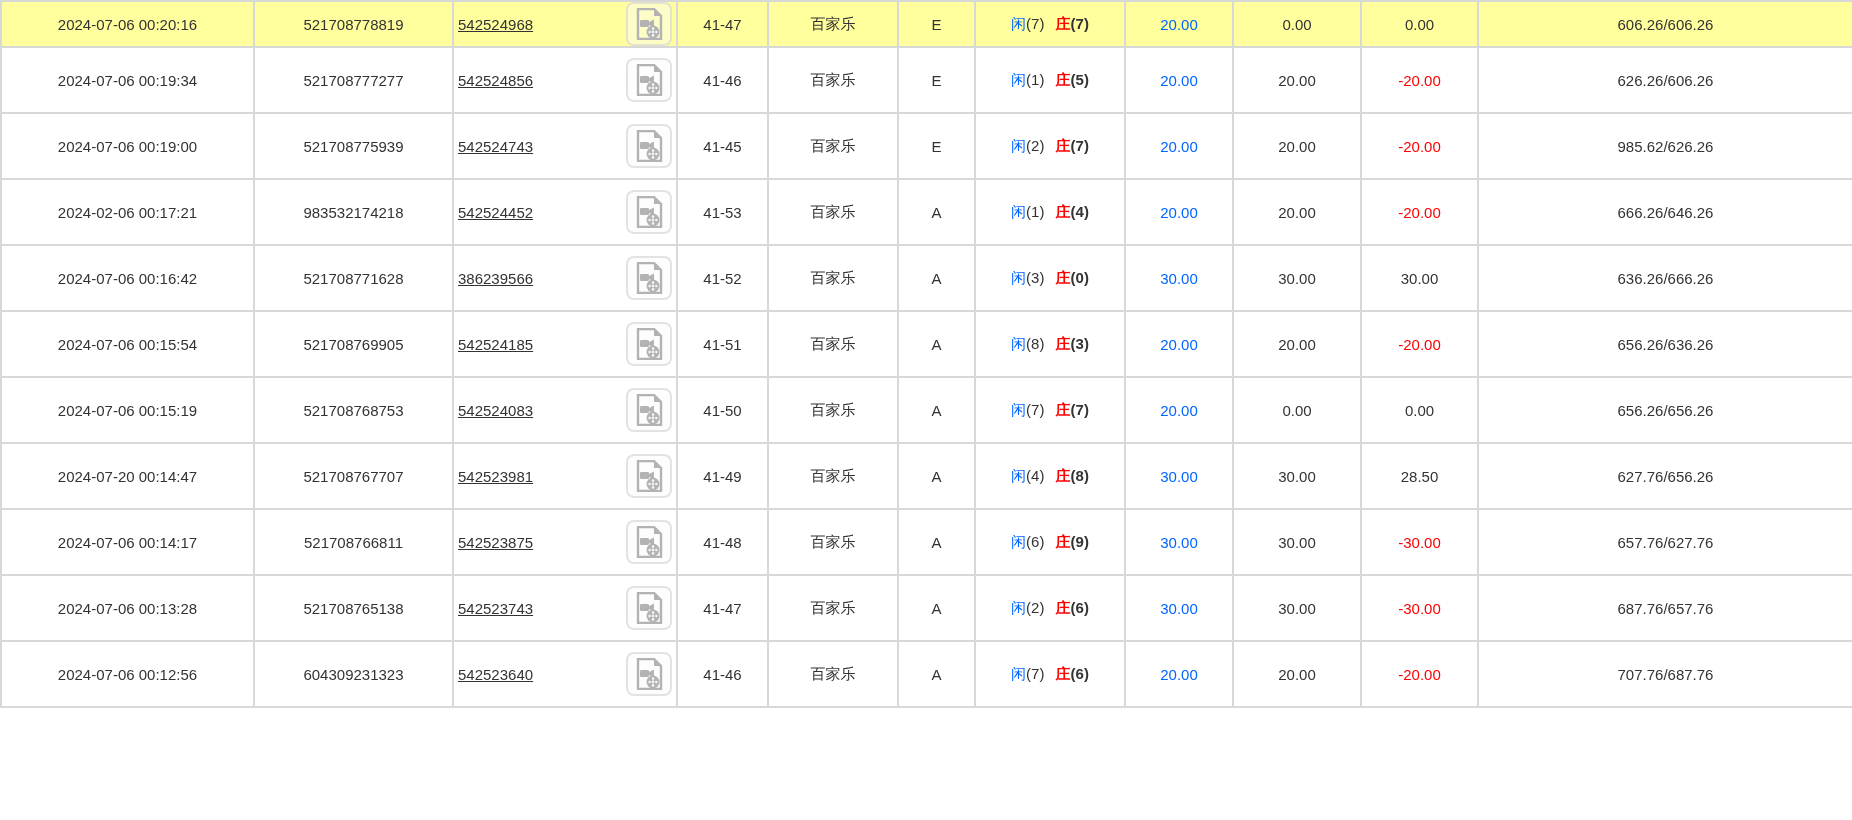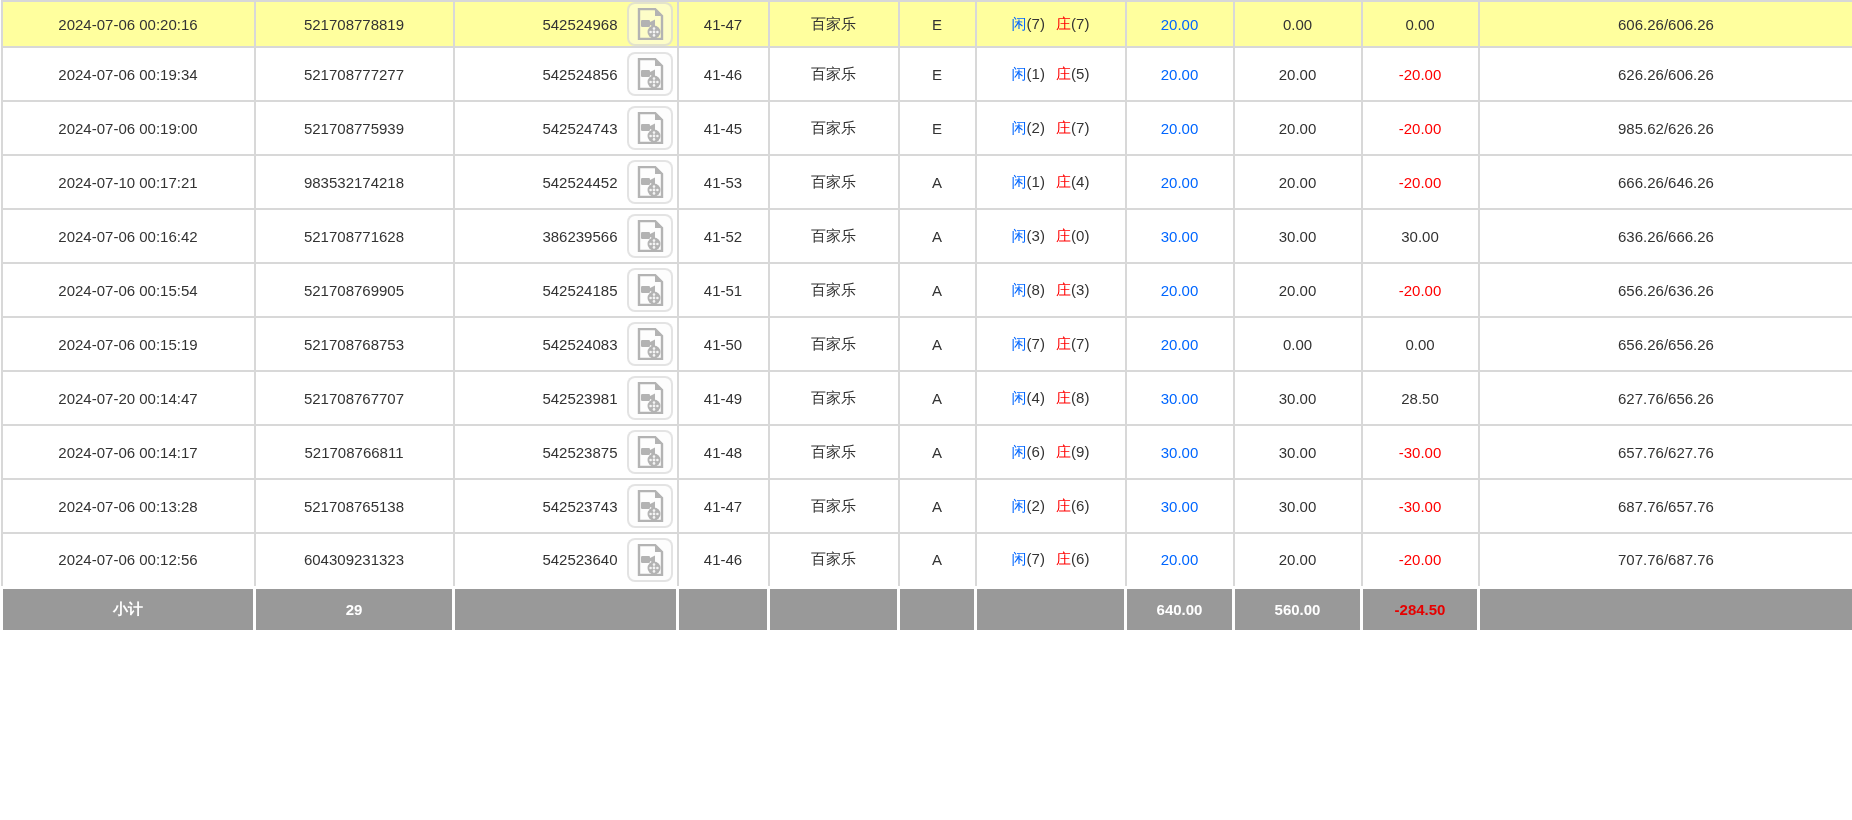--- a/index.html
+++ b/index.html
@@ -2,36 +2,36 @@
 <html><head>
 <meta charset="utf-8">
 <style>
   html,body{margin:0;padding:0;background:#ffffff;}
   body{width:1852px;height:820px;overflow:hidden;
        font-family:"Liberation Sans","DejaVu Sans",sans-serif;
        font-size:15px;color:#333;}
   table{width:1852px;border-collapse:collapse;table-layout:fixed;}
   td{border:2px solid #d8d8d8;text-align:center;vertical-align:middle;
      padding:0 4px;overflow:hidden;white-space:nowrap;}
-  tr.data-row{height:54px;background:#ffffff;}
+  tr.data-row{height:66px;background:#ffffff;}
   tr.data-row.first{height:41px;}
   tr.data-row.highlight{background:#ffff9e;}
   tr.summary-row{height:44px;background:#999999;color:#ffffff;font-weight:bold;}
   tr.summary-row td{border:3px solid #ffffff;}
-  .gid{display:flex;align-items:center;justify-content:flex-end;gap:9px;}
+  .gid{display:flex;align-items:center;justify-content:space-between;gap:9px;text-decoration:underline;}
   .video-btn{width:46px;height:44px;border:2px solid rgba(205,205,205,0.55);
      border-radius:8px;background:rgba(250,250,250,0.45);cursor:pointer;
      display:inline-flex;align-items:center;justify-content:center;padding:0;}
   .video-btn svg{display:block;}
   .blue{color:#0066ff;}
   .red{color:#ff0000;}
   .bet-link{color:#0066ff;text-decoration:none;cursor:pointer;}
   .wl.neg{color:#ff0000;margin-top:40px;}
   tr.summary-row .wl.neg{color:#e60000;}
-  .banker-group{margin-left:7px;}
+  .banker-group{margin-left:7px;font-weight:bold;}
 </style>
 </head>
 <body>
 
 <table>
   <colgroup>
     <col style="width:253px">
       <col style="width:199px">
       <col style="width:224px">
     <col style="width:91px">
@@ -140,21 +140,21 @@
     <td>
       <span><span class="blue">闲</span><span>(2)</span></span>
       <span class="banker-group"><span class="red">庄</span><span>(7)</span></span>
     </td>
     <td><a class="bet-link">20.00</a></td>
     <td><span>20.00</span></td>
     <td><span class="wl neg">-20.00</span></td>
     <td><span>985.62/626.26</span></td>
   </tr>
       <tr class="data-row">
-    <td><span>2024-07-10 00:17:21</span></td>
+    <td><span>2024-02-06 00:17:21</span></td>
     <td><span>983532174218</span></td>
     <td>
       <div class="gid">
         <span>542524452</span>
         <button class="video-btn" type="button">
           <svg width="30" height="32" viewBox="0 0 30 32">
             <path d="M4 1 h16 l7 7 v23 h-23 z" fill="none" stroke="#b3b3b3" stroke-width="2.4"></path>
             <path d="M20 1 l7 7 h-7 z" fill="#b3b3b3"></path>
             <rect x="6" y="12" width="9" height="7" rx="1.2" fill="#b3b3b3"></rect>
             <path d="M15 14 l5 -2.5 v8 l-5 -2.5 z" fill="#b3b3b3"></path>
@@ -411,27 +411,14 @@
     <td><span>A</span></td>
     <td>
       <span><span class="blue">闲</span><span>(7)</span></span>
       <span class="banker-group"><span class="red">庄</span><span>(6)</span></span>
     </td>
     <td><a class="bet-link">20.00</a></td>
     <td><span>20.00</span></td>
     <td><span class="wl neg">-20.00</span></td>
     <td><span>707.76/687.76</span></td>
   </tr>
-      <tr class="summary-row">
-    <td><span>小计</span></td>
-    <td><span>29</span></td>
-    <td></td>
-    <td></td>
-    <td></td>
-    <td></td>
-    <td></td>
-    <td><span>640.00</span></td>
-    <td><span>560.00</span></td>
-    <td><span class="wl neg">-284.50</span></td>
-    <td></td>
-  </tr>
     </tbody>
 </table>
 
 </body></html>

